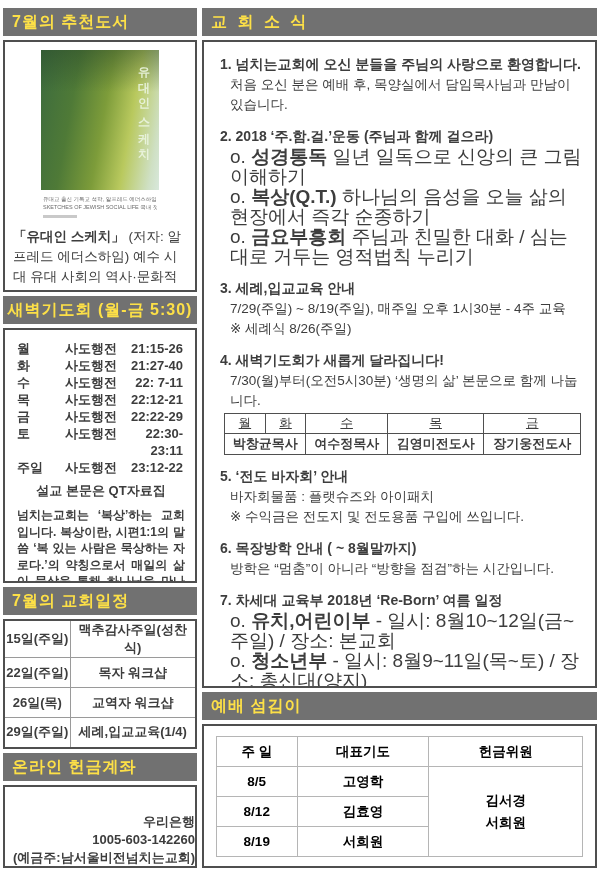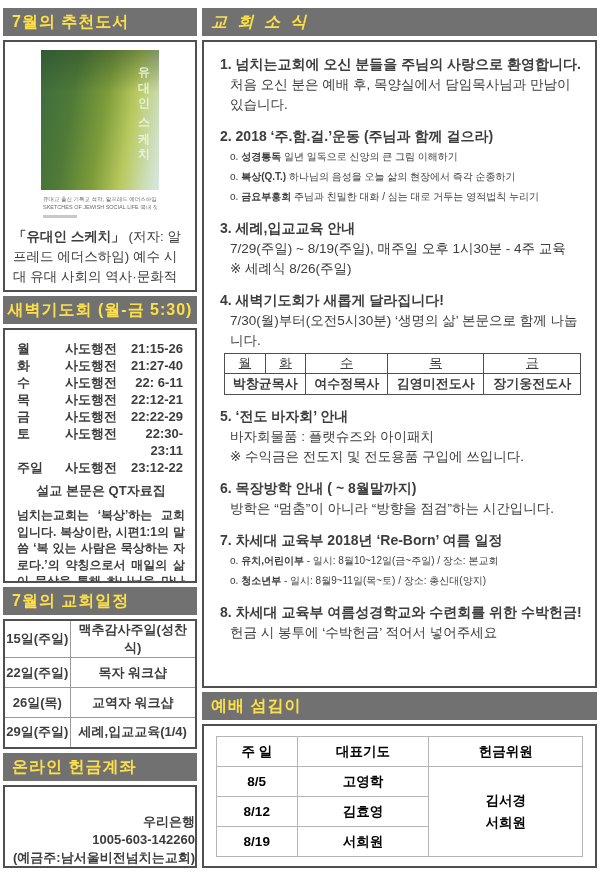--- a/index.html
+++ b/index.html
@@ -10,21 +10,21 @@
     color:#3d3d3d; display:flex; padding:8px 3px 3px 3px; gap:5px; overflow:hidden;
   }
   .col-left { width:194px; display:flex; flex-direction:column; }
   .col-right { width:395px; display:flex; flex-direction:column; }
   .hdr {
     background:#717171; color:#fde047; font-weight:bold; font-size:16px;
     height:28px; line-height:28px; padding-left:9px; margin-bottom:4px;
     letter-spacing:1px; flex:0 0 auto;
   }
   .hdr.center { text-align:center; padding-left:0; }
-  .hdr.spaced { letter-spacing:3px;font-style:italic; }
+  .hdr.spaced { letter-spacing:3px; }
   .box { border:2px solid #4f4f4f; background:#fff; margin-bottom:4px; overflow:hidden; flex:0 0 auto; }
 
   
   .book-box { height:252px; padding:8px 6px 0 6px; }
   .cover { width:118px; margin:0 auto; }
   .cover-photo {
     position:relative; width:118px; height:140px;
     background:
       linear-gradient(180deg, rgba(40,70,40,0.45) 0%, rgba(40,70,40,0) 30%),
       linear-gradient(100deg, #3c6b3e 0%, #4f7a37 28%, #7d9c3a 52%, #b9c95e 72%, #cfe0c4 92%, #d8e8dc 100%);
@@ -59,21 +59,21 @@
 
   
   .acct-box { flex:1 1 auto; text-align:right; padding-top:26px; }
   .acct-box div { font-size:13px; font-weight:bold; line-height:18px; }
 
   
   .news-box { height:648px; padding:12px 10px 0 10px; }
   .nitem { margin-bottom:11px; }
   .ntitle { font-size:14px; font-weight:bold; line-height:21px; padding-left:6px; } 
   .nline { font-size:13.5px; line-height:20px; padding-left:16px; }
-  .nbullet { font-size:10px; line-height:20px; padding-left:16px; }
+  .nbullet { font-size:19px; line-height:20px; padding-left:16px; }
   .nbullet .lbl { font-weight:bold; }
   table.ntable { border-collapse:collapse; margin:2px 4px 0 10px; width:calc(100% - 14px); }
   table.ntable th, table.ntable td { border:1px solid #4f4f4f; text-align:center; font-size:12.5px; padding:1px 2px; }
   table.ntable th { font-weight:normal; text-decoration:underline; height:17px; }
   table.ntable td { font-weight:bold; height:21px; font-size:13px; }
 
   
   .serve-box { flex:1 1 auto; padding:10px 12px 0 12px; }
   table.serve { width:100%; border-collapse:collapse; }
   table.serve th, table.serve td {
@@ -116,21 +116,21 @@
           <span>21:15-26</span>
         </div>
       <div class="drow">
           <span>화</span>
           <span>사도행전</span>
           <span>21:27-40</span>
         </div>
       <div class="drow">
           <span>수</span>
           <span>사도행전</span>
-          <span>22: 6-11</span>
+          <span>22: 7-11</span>
         </div>
       <div class="drow">
           <span>목</span>
           <span>사도행전</span>
           <span>22:12-21</span>
         </div>
       <div class="drow">
           <span>금</span>
           <span>사도행전</span>
           <span>22:22-29</span>

